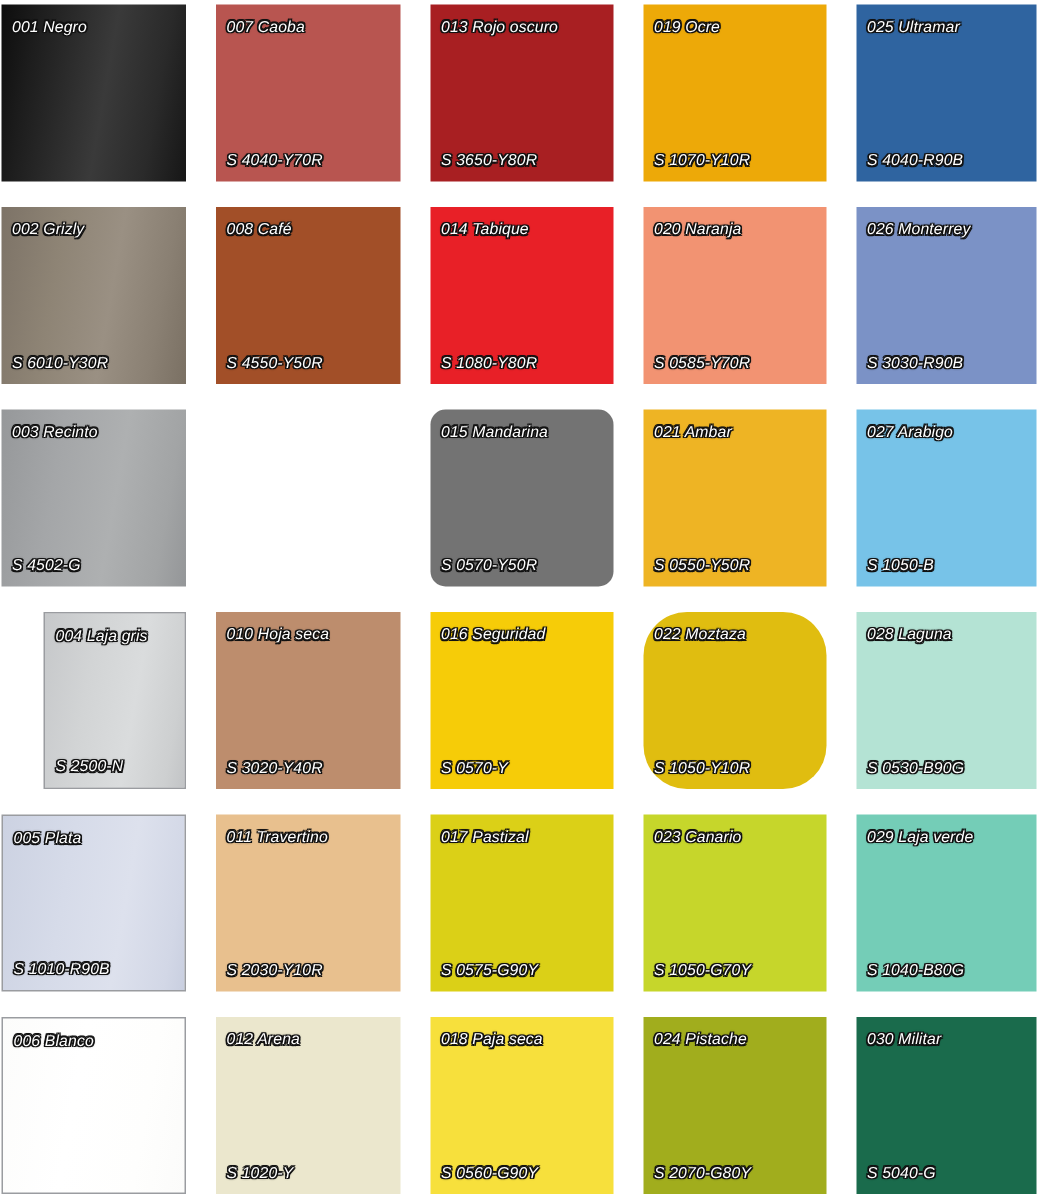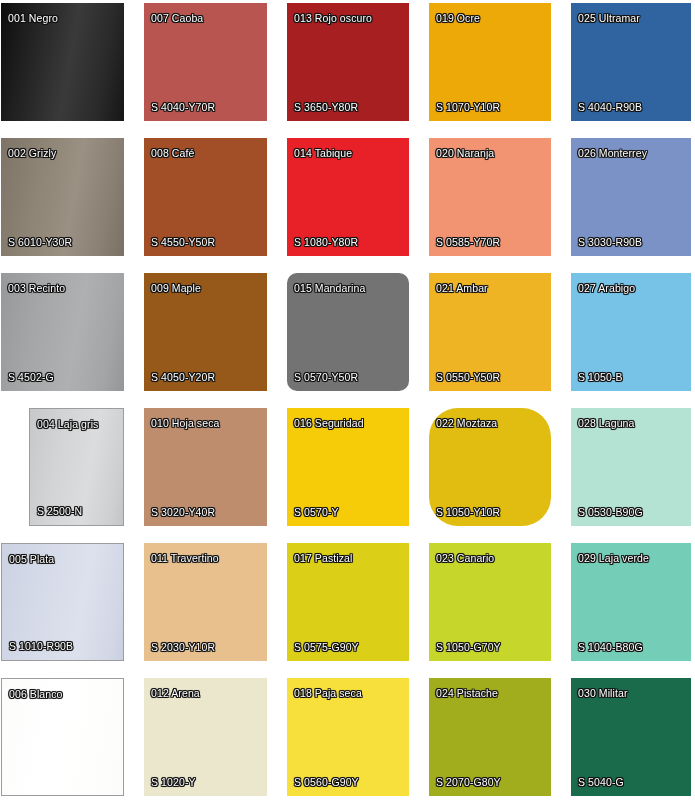--- a/index.html
+++ b/index.html
@@ -47,21 +47,21 @@
       0 0 2px #111;
   }
   .swatch-name { top: 9px; }
   .swatch-code { bottom: 8px; }
   .swatch-code:empty,
   .swatch-name:empty { display: none; }
 </style>
 </head>
 <body>
 
-<div id="palette-grid" style="background: rgb(255, 255, 255);">
+<div id="palette-grid" style="background: rgb(255, 255, 255); font-style: italic;">
     <div class="swatch" style="background: linear-gradient(100deg, rgb(13, 13, 13) 0%, rgb(29, 29, 29) 18%, rgb(58, 58, 58) 55%, rgb(42, 42, 42) 80%, rgb(22, 22, 22) 100%); grid-area: 1 / 1;">
       <span class="swatch-name">001 Negro</span>
     </div>
     <div class="swatch" style="background: linear-gradient(100deg, rgb(125, 115, 103) 0%, rgb(142, 132, 117) 30%, rgb(154, 144, 131) 58%, rgb(138, 128, 115) 82%, rgb(122, 112, 99) 100%); grid-area: 2 / 1;">
       <span class="swatch-name">002 Grizly</span>
       <span class="swatch-code">S 6010-Y30R</span>
     </div>
     <div class="swatch" style="background: linear-gradient(100deg, rgb(150, 152, 154) 0%, rgb(164, 166, 168) 30%, rgb(174, 176, 177) 60%, rgb(162, 164, 165) 85%, rgb(148, 150, 152) 100%); grid-area: 3 / 1;">
       <span class="swatch-name">003 Recinto</span>
       <span class="swatch-code">S 4502-G</span>
@@ -77,24 +77,20 @@
     <div class="swatch bordered" style="background: linear-gradient(100deg, rgb(252, 252, 251) 0%, rgb(255, 255, 255) 40%, rgb(254, 254, 253) 75%, rgb(251, 251, 250) 100%); grid-area: 6 / 1;">
       <span class="swatch-name">006 Blanco</span>
     </div>
     <div class="swatch" style="background: rgb(184, 85, 80); grid-area: 1 / 2;">
       <span class="swatch-name">007 Caoba</span>
       <span class="swatch-code">S 4040-Y70R</span>
     </div>
     <div class="swatch" style="background: rgb(162, 79, 40); grid-area: 2 / 2;">
       <span class="swatch-name">008 Café</span>
       <span class="swatch-code">S 4550-Y50R</span>
-    </div>
-    <div class="swatch" style="background: rgb(150, 89, 26); grid-area: 3 / 2;">
-      <span class="swatch-name">009 Maple</span>
-      <span class="swatch-code">S 4050-Y20R</span>
     </div>
     <div class="swatch" style="background: rgb(189, 141, 109); grid-area: 4 / 2;">
       <span class="swatch-name">010 Hoja seca</span>
       <span class="swatch-code">S 3020-Y40R</span>
     </div>
     <div class="swatch" style="background: rgb(232, 192, 142); grid-area: 5 / 2;">
       <span class="swatch-name">011 Travertino</span>
       <span class="swatch-code">S 2030-Y10R</span>
     </div>
     <div class="swatch" style="background: rgb(235, 231, 205); grid-area: 6 / 2;">

